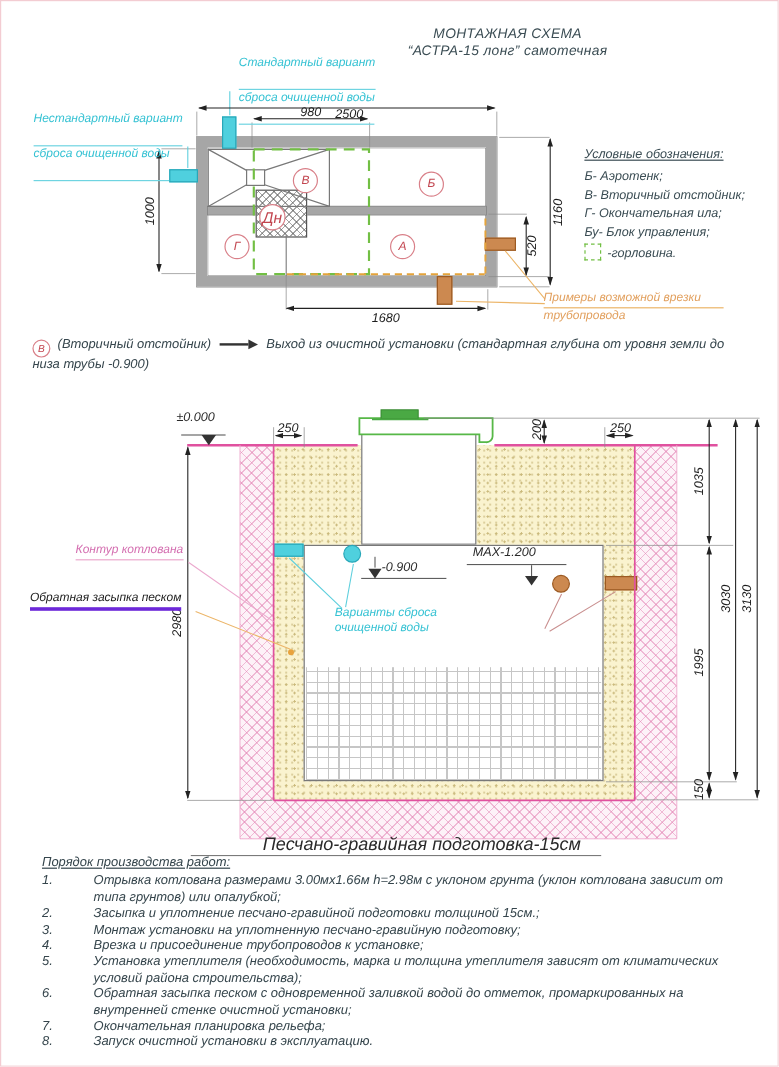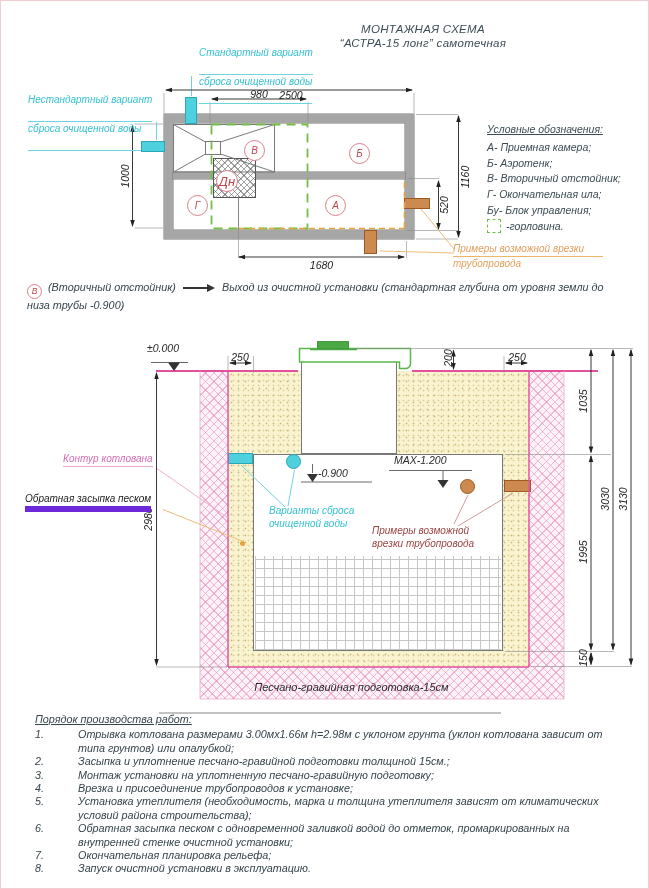--- a/index.html
+++ b/index.html
@@ -9,21 +9,21 @@
   .wrap{white-space:normal;}
   .ctr{text-align:center;}
   .ttl{color:#3b4d54;font-size:11.5px;letter-spacing:.3px;}
   .dim{font-size:10.5px;color:#1d1d1d;}
   .vdim{width:44px;text-align:center;transform:rotate(-90deg);font-size:10.5px;color:#1d1d1d;}
   .cy{color:#35c2d3;font-size:10px;line-height:13px;}
   .cy .ul{display:block;border-bottom:1px solid #6fd4e1;padding-bottom:15px;width:fit-content;}
   .org{color:#e2a05e;font-size:10px;line-height:13px;}
   .org .ul{display:block;border-bottom:1px solid #ecb568;padding-bottom:1px;min-width:150px;}
   .mag{color:#d46eb0;font-size:10px;border-bottom:1px solid #eba8cd;padding-bottom:2px;}
-  .blk{color:#1c1c1c;font-size:10px;border-bottom:6px solid #6d28d9;padding-bottom:2px;}
+  .blk{color:#1c1c1c;font-size:10px;border-bottom:3px solid #6d28d9;padding-bottom:2px;}
   .dred{color:#9c4343;font-size:10px;line-height:13px;}
   .lvl{color:#2a2a2a;font-size:10.5px;}
   .legend{position:absolute;left:486px;top:121px;width:160px;z-index:30;
           color:#3b4d54;font-style:italic;font-size:10.5px;line-height:15.8px;}
   .leg-title{text-decoration:underline;margin-bottom:2px;}
   .neckbox{display:inline-block;width:12px;height:12px;border:1.6px dashed #72bf44;
            vertical-align:-3px;margin-right:5px;}
   .tank{position:absolute;left:163px;top:113px;width:250px;height:125px;background:#fff;
         border:9px solid #a6a6a6;box-sizing:border-box;z-index:2;box-shadow:0 0 0 .5px #777, inset 0 0 0 .5px #777;}
   .midwall{position:absolute;left:172px;top:171px;width:232px;height:7px;background:#a6a6a6;
@@ -191,21 +191,20 @@
 
   <div class="t dim ctr" style="left:265px;top:88px;width:50px;">2500</div>
   <div class="t dim ctr" style="left:238px;top:87px;width:40px;">980</div>
   <div class="t vdim" style="left:102px;top:169px;">1000</div>
   <div class="t vdim" style="left:442px;top:170px;">1160</div>
   <div class="t vdim" style="left:421px;top:198px;">520</div>
   <div class="t dim ctr" style="left:298px;top:258px;width:45px;">1680</div>
 
   <div class="legend">
     <div class="leg-title">Условные обозначения:</div>
-    <div>А- Приемная камера;</div>
     <div>Б- Аэротенк;</div>
     <div>В- Вторичный отстойник;</div>
     <div>Г- Окончательная ила;</div>
     <div>Бу- Блок управления;</div>
     <div><span class="neckbox"></span><span>-горловина.</span></div>
   </div>
 
   <div class="notes">
     <div class="note">
       <span class="cir-s">В</span>
@@ -221,25 +220,24 @@
   <div class="t dim ctr" style="left:496px;top:350px;width:40px;">250</div>
   <div class="t vdim" style="left:125px;top:512px;">2980</div>
   <div class="t vdim" style="left:560px;top:394px;">1035</div>
   <div class="t vdim" style="left:560px;top:545px;">1995</div>
   <div class="t vdim" style="left:560px;top:651px;">150</div>
   <div class="t vdim" style="left:582px;top:492px;">3030</div>
   <div class="t vdim" style="left:600px;top:492px;">3130</div>
 
   <div class="t mag" style="left:62px;top:452px;">Контур котлована</div>
   <div class="t blk" style="left:24px;top:492px;">Обратная засыпка песком</div>
-  <div class="t cy wrap" style="left:268px;top:503px;width:92px;">Варианты сброса очищенной воды</div>
-  <div class="t dred wrap" style="left:371px;top:523px;width:112px;">Примеры возможной врезки трубопровода</div>
+  <div class="t cy wrap" style="left:278px;top:503px;width:92px;">Варианты сброса очищенной воды</div>
   <div class="t lvl" style="left:393px;top:453px;">МАХ-1.200</div>
   <div class="t lvl" style="left:317px;top:466px;">-0.900</div>
-  <div class="t lvl ctr" style="left:178px;top:680px;width:345px;font-size:11px;">Песчано-гравийная подготовка-15см</div>
+  <div class="t lvl ctr" style="left:178px;top:694px;width:345px;font-size:15px;">Песчано-гравийная подготовка-15см</div>
 
   <div class="proc">
     <div class="proc-title">Порядок производства работ:</div>
     <div class="pitem">
         <span class="pnum">1.</span>
         <span class="ptxt">Отрывка котлована размерами 3.00мх1.66м h=2.98м с уклоном грунта (уклон котлована зависит от типа грунтов) или опалубкой;</span>
       </div>
     <div class="pitem">
         <span class="pnum">2.</span>
         <span class="ptxt">Засыпка и уплотнение песчано-гравийной подготовки толщиной 15см.;</span>

